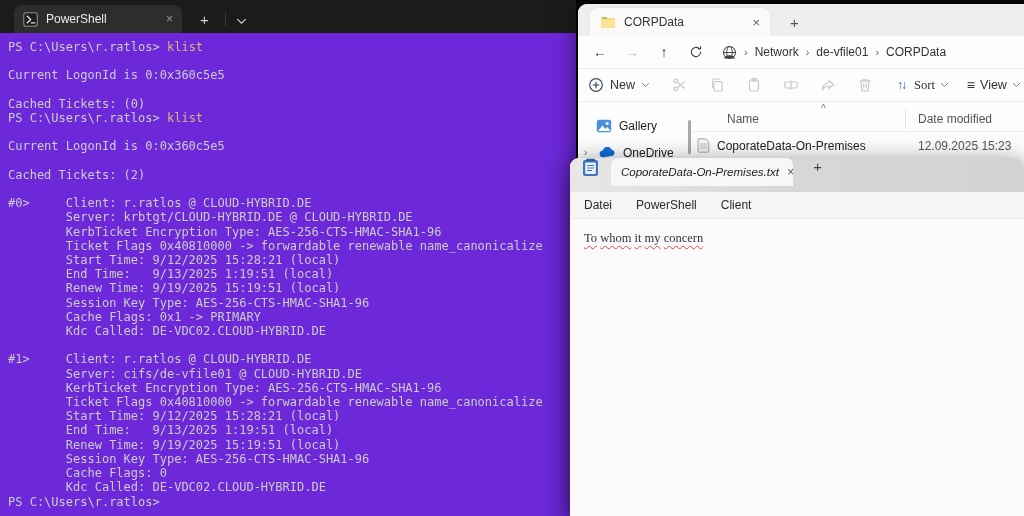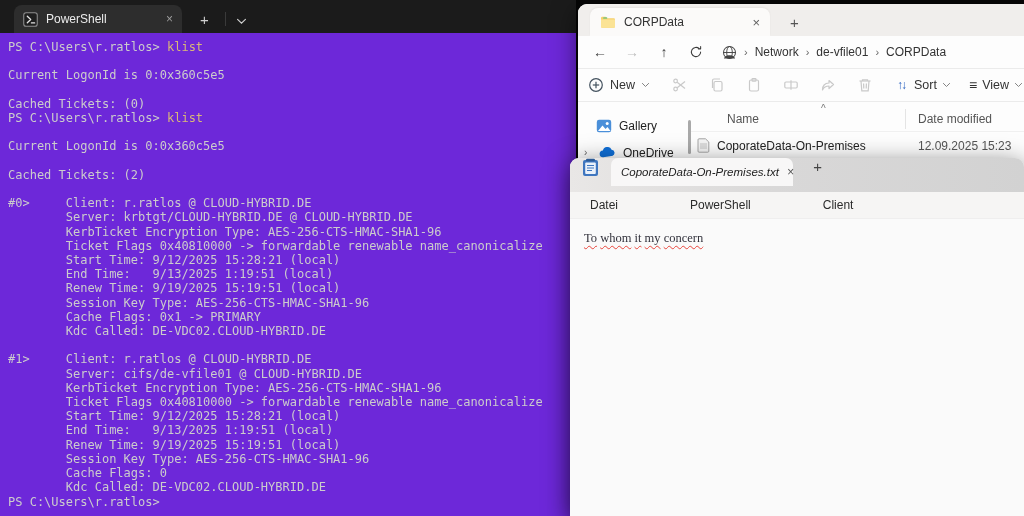--- a/index.html
+++ b/index.html
@@ -66,22 +66,22 @@
   .notepad { position:absolute; left:570px; top:158px; width:454px; height:358px;
              border-radius:9px 9px 0 0; background:#fafafa; overflow:hidden; }
   .np-tabbar { height:34px; background:linear-gradient(90deg,#e9e7e6 0%,#d9d8d8 45%,#d2d2d2 100%);
                display:flex; align-items:flex-start;font-style:italic; }
   .np-appicon { margin:0 0 7px 12px; }
   .np-tab { margin-left:12px; width:182px; height:28px; background:#f8f7f7; border-radius:7px 7px 0 0;
             display:flex; align-items:center; padding:0 10px; gap:8px; }
   .np-tab-label { font-size:11.5px; color:#222; flex:1; white-space:nowrap; }
   .np-close { color:#555; font-size:12px; }
   .np-newtab { color:#444; font-size:15px; margin-left:20px; margin-bottom:5px; }
-  .np-menubar { height:27px; background:#f6f5f4; display:flex; align-items:center; padding-left:8px;
-                border-bottom:1px solid #efeeee;gap:48px; }
+  .np-menubar { height:27px; background:#f6f5f4; display:flex; align-items:center; padding-left:2px;
+                border-bottom:1px solid #efeeee; }
   .np-menu-item { padding:0 12px; font-size:12px; color:#2b2b2b; }
   .np-content { padding:12px 0 0 14px; font-family:Liberation Serif, serif; font-size:12.5px; color:#33333d; }
   .misspelled { text-decoration:underline wavy #e8453c 1px; text-underline-offset:3px; text-decoration-skip-ink:none; }
 
   svg { display:block; }
 </style>
 </head>
 <body>
 
 <div class="terminal">
@@ -205,21 +205,21 @@
             <path d="M5.5 4 V2.8 h5 V4"></path>
             <path d="M4 4 L4.8 13.8 h6.4 L12 4"></path>
             <line x1="6.6" y1="6.5" x2="6.8" y2="11.5"></line>
             <line x1="9.4" y1="6.5" x2="9.2" y2="11.5"></line>
           </svg>
       </span>
     </div>
     <span class="tb-sep"></span>
     <div class="tb-group">
       <span class="sort-glyph">↑↓</span>
-      <span style="margin-left:4px;">Sort</span>
+      <span style="margin-left:4px;font-family:Liberation Serif, serif;">Sort</span>
       <span class="chev">
         <svg width="9" height="6" viewBox="0 0 12 8">
             <path d="M1.5 1.5 L6 6 L10.5 1.5" fill="none" stroke="#555" stroke-width="1.3"></path>
           </svg>
       </span>
     </div>
     <div class="tb-group">
       <span class="view-glyph">≡</span>
       <span>View</span>
       <span class="chev">

